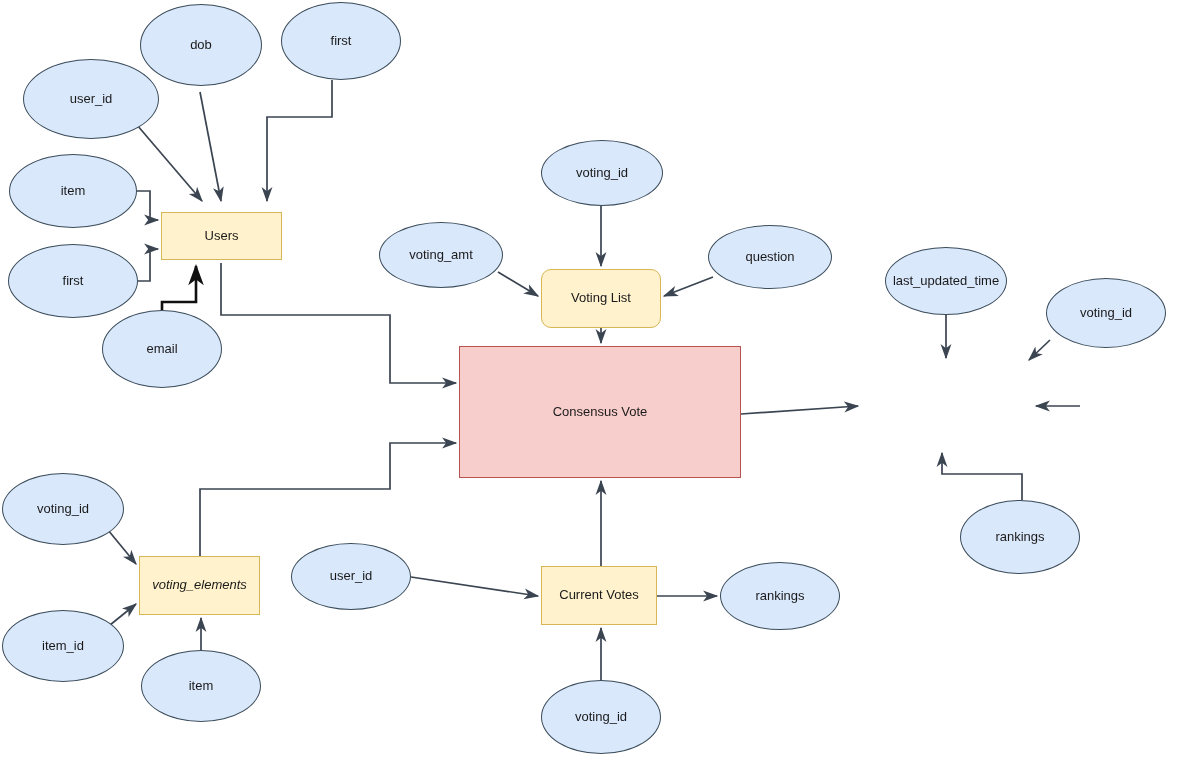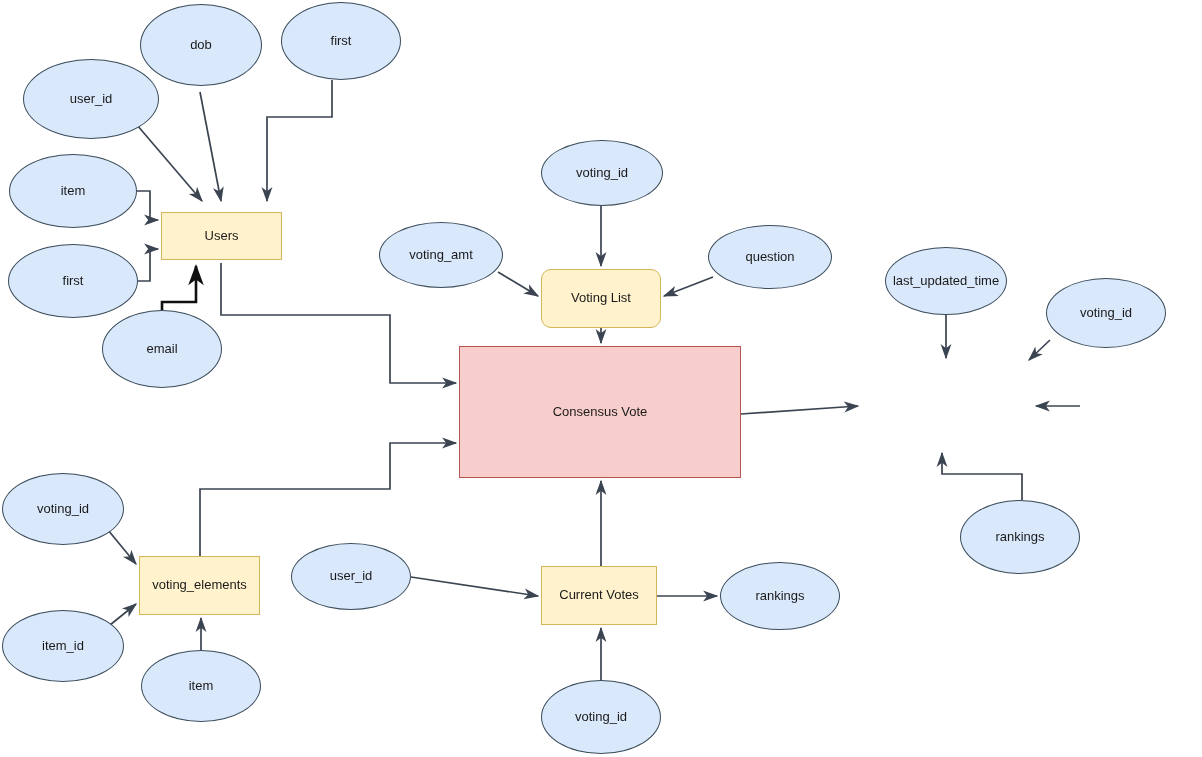--- a/index.html
+++ b/index.html
@@ -166,21 +166,21 @@
     </div>
     <div class="node attr" style="left: 2px; top: 473px; width: 122px; height: 72px;">
       <span class="lbl">voting_id</span>
     </div>
     <div class="node attr" style="left: 2px; top: 610px; width: 122px; height: 72px;">
       <span class="lbl">item_id</span>
     </div>
     <div class="node attr" style="left: 141px; top: 650px; width: 120px; height: 72px;">
       <span class="lbl">item</span>
     </div>
-    <div class="node entity" style="left: 139px; top: 556px; width: 121px; height: 59px;">
+    <div class="node entity" style="left: 139px; top: 556px; width: 121px; height: 59px; font-style: italic;">
       <span class="lbl">voting_elements</span>
     </div>
     <div class="node attr" style="left: 291px; top: 543px; width: 120px; height: 67px;">
       <span class="lbl">user_id</span>
     </div>
     <div class="node attr" style="left: 541px; top: 680px; width: 120px; height: 74px;">
       <span class="lbl">voting_id</span>
     </div>
     <div class="node attr" style="left: 720px; top: 562px; width: 120px; height: 68px;">
       <span class="lbl">rankings</span>

